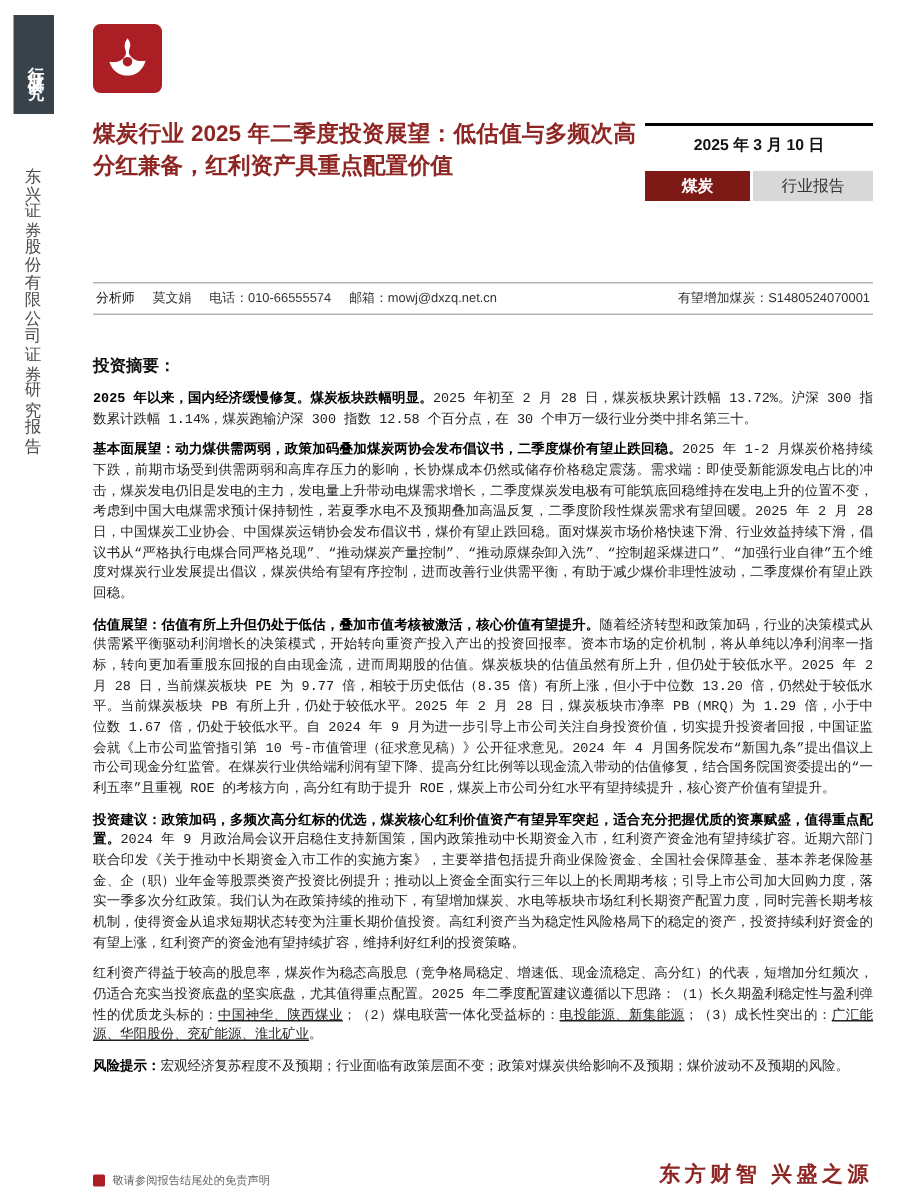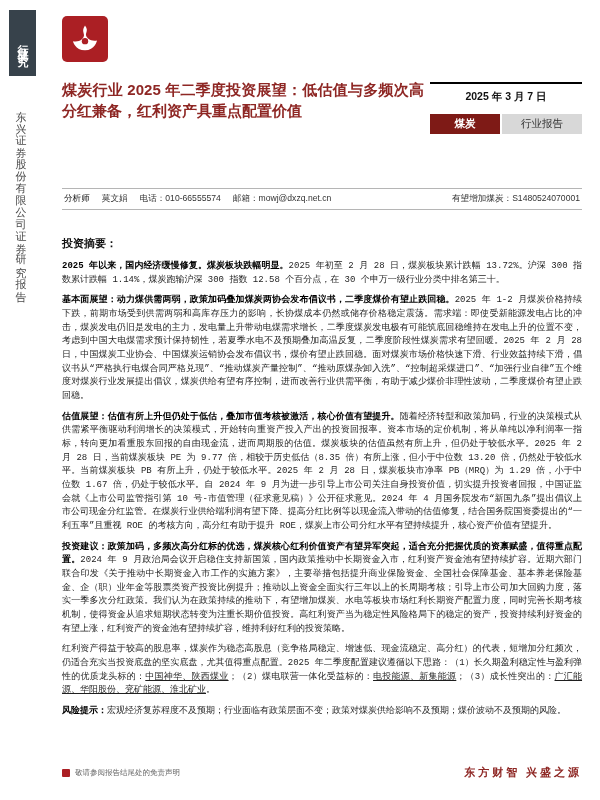--- a/index.html
+++ b/index.html
@@ -58,26 +58,26 @@
   .analyst-left { display:flex; gap:12px; }
   .analyst-label { font-weight:normal; color:#111; }
   
   .summary-title { margin-top:26px; font-size:11px; font-weight:bold; color:#111; }
   .paras { margin-top:9px; font-size:9px; line-height:1.52; text-align:justify; color:#1f1f1f; }
   .paras p { margin:0 0 7px;font-family:Liberation Mono, monospace; }
   .lead { font-weight:bold; color:#000; }
   .stock { text-decoration:underline; }
   
   .footer {
-    position:absolute; left:62px; right:18px; bottom:20px;
-    display:flex; justify-content:space-between; align-items:center;
+    position:absolute; left:62px; right:18px; bottom:8px;
+    display:flex; justify-content:space-between; align-items:flex-end;
   }
   .footer-left { display:flex; align-items:center; gap:5px; font-size:7.5px; color:#666; }
   .mini-logo { width:8px; height:8px; background:#ab1f24; border-radius:1px; }
-  .footer-right { color:#8e2724; font-weight:bold; font-size:11px; letter-spacing:3px;
+  .footer-right { color:#8e2724; font-weight:bold; font-size:14px; letter-spacing:3px;
     font-family:"Liberation Serif","DejaVu Serif",serif; }
 </style>
 </head>
 <body>
 
 <div class="page">
 
   <div class="sidebar">
     <div class="sidebar-box">行业研究</div>
     <div class="sidebar-co">东兴证券股份有限公司证券研究报告</div>
@@ -90,21 +90,21 @@
         <svg viewBox="0 0 48 48" aria-hidden="true">
           <path d="M24 5c7 9-3 11 4 18 5 5 13 3 13 3s-3 14-17 14S7 27 7 27s8 2 13-3c7-7-3-9 4-19z" fill="#ffffff"></path>
           <circle cx="24" cy="27" r="4.5" fill="#ab1f24"></circle>
         </svg>
       </div>
     </div>
 
     <div class="title-row">
       <div class="report-title">煤炭行业 2025 年二季度投资展望：低估值与多频次高分红兼备，红利资产具重点配置价值</div>
       <div class="info-box">
-        <div class="info-date">2025 年 3 月 7 日</div>
+        <div class="info-date">2025 年 3 月 10 日</div>
         <div class="info-cells">
           <div class="cell-industry">煤炭</div>
           <div class="cell-type">行业报告</div>
         </div>
       </div>
     </div>
 
     <div class="analyst">
       <div class="analyst-left">
         <span class="analyst-label">分析师</span>

